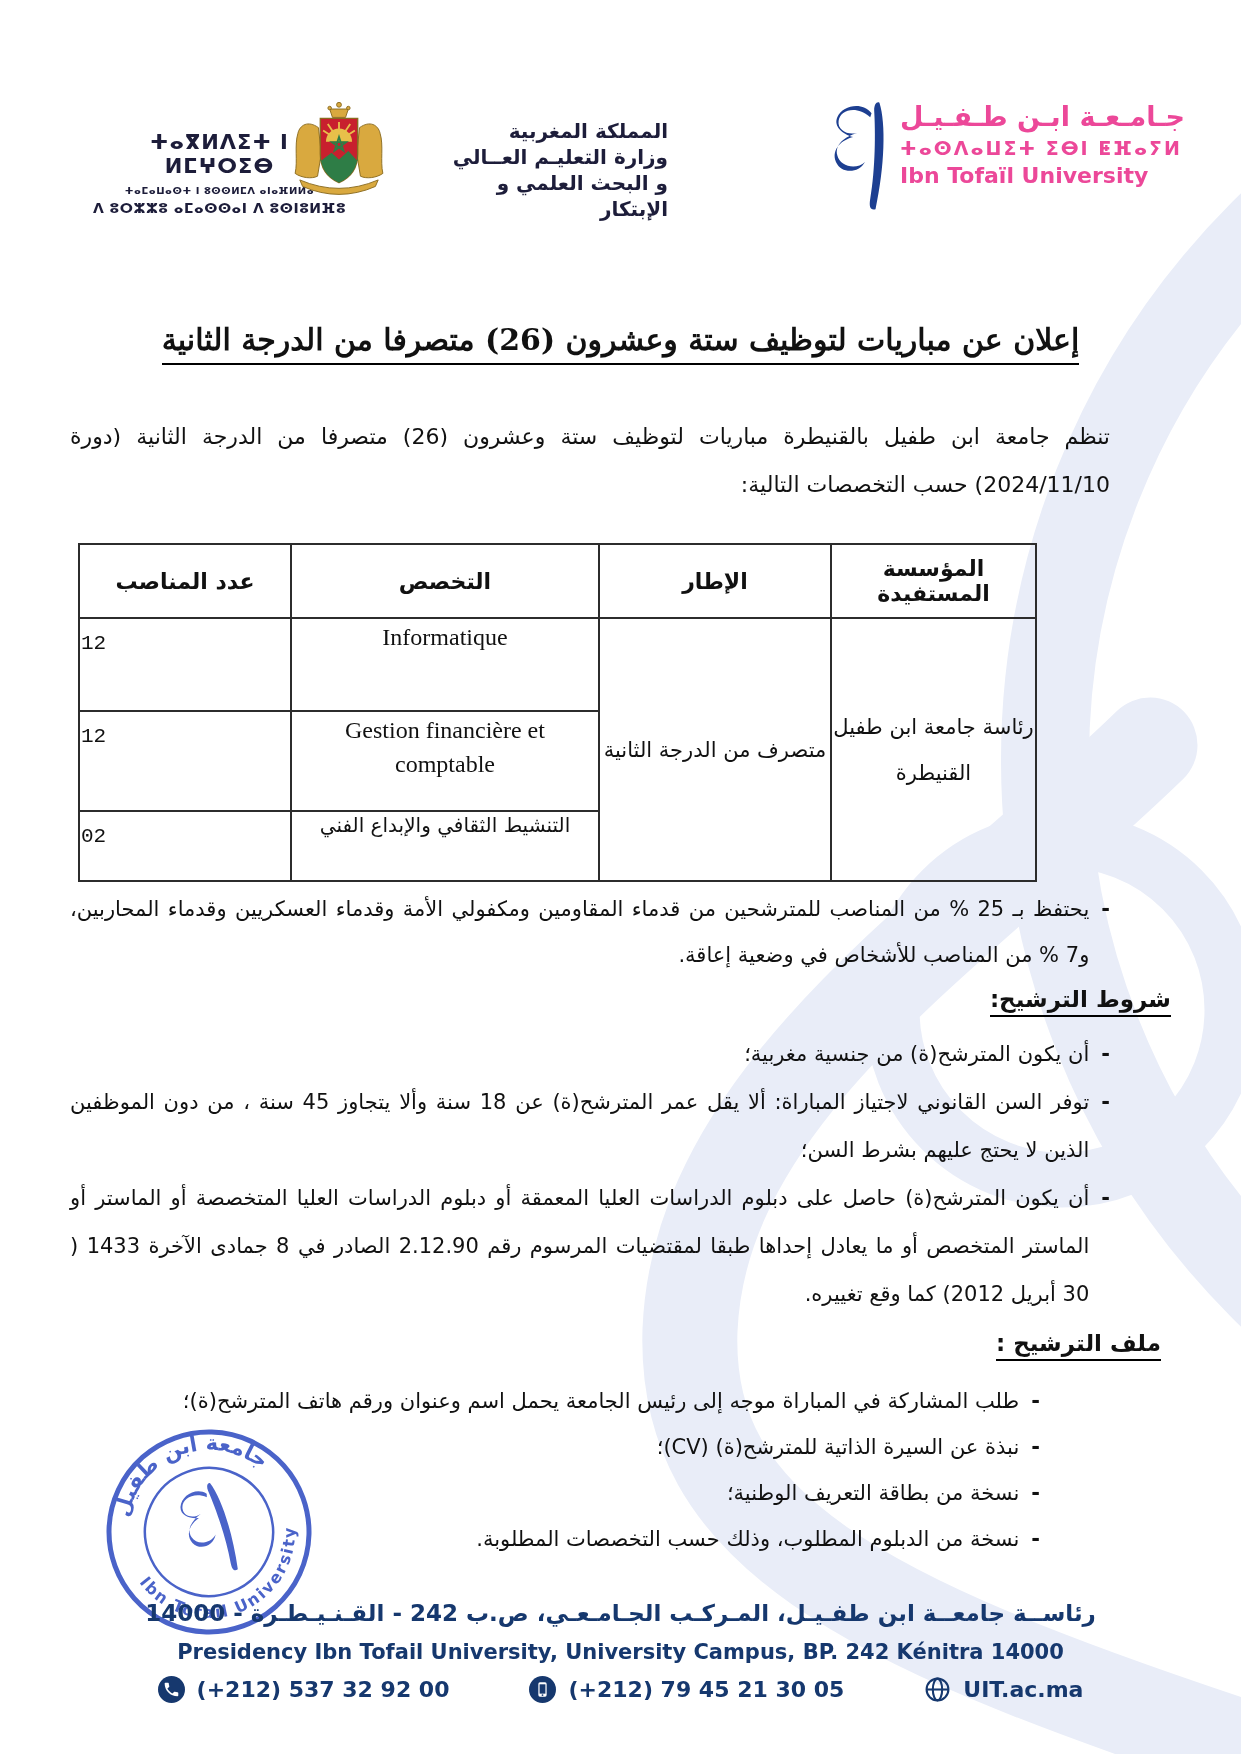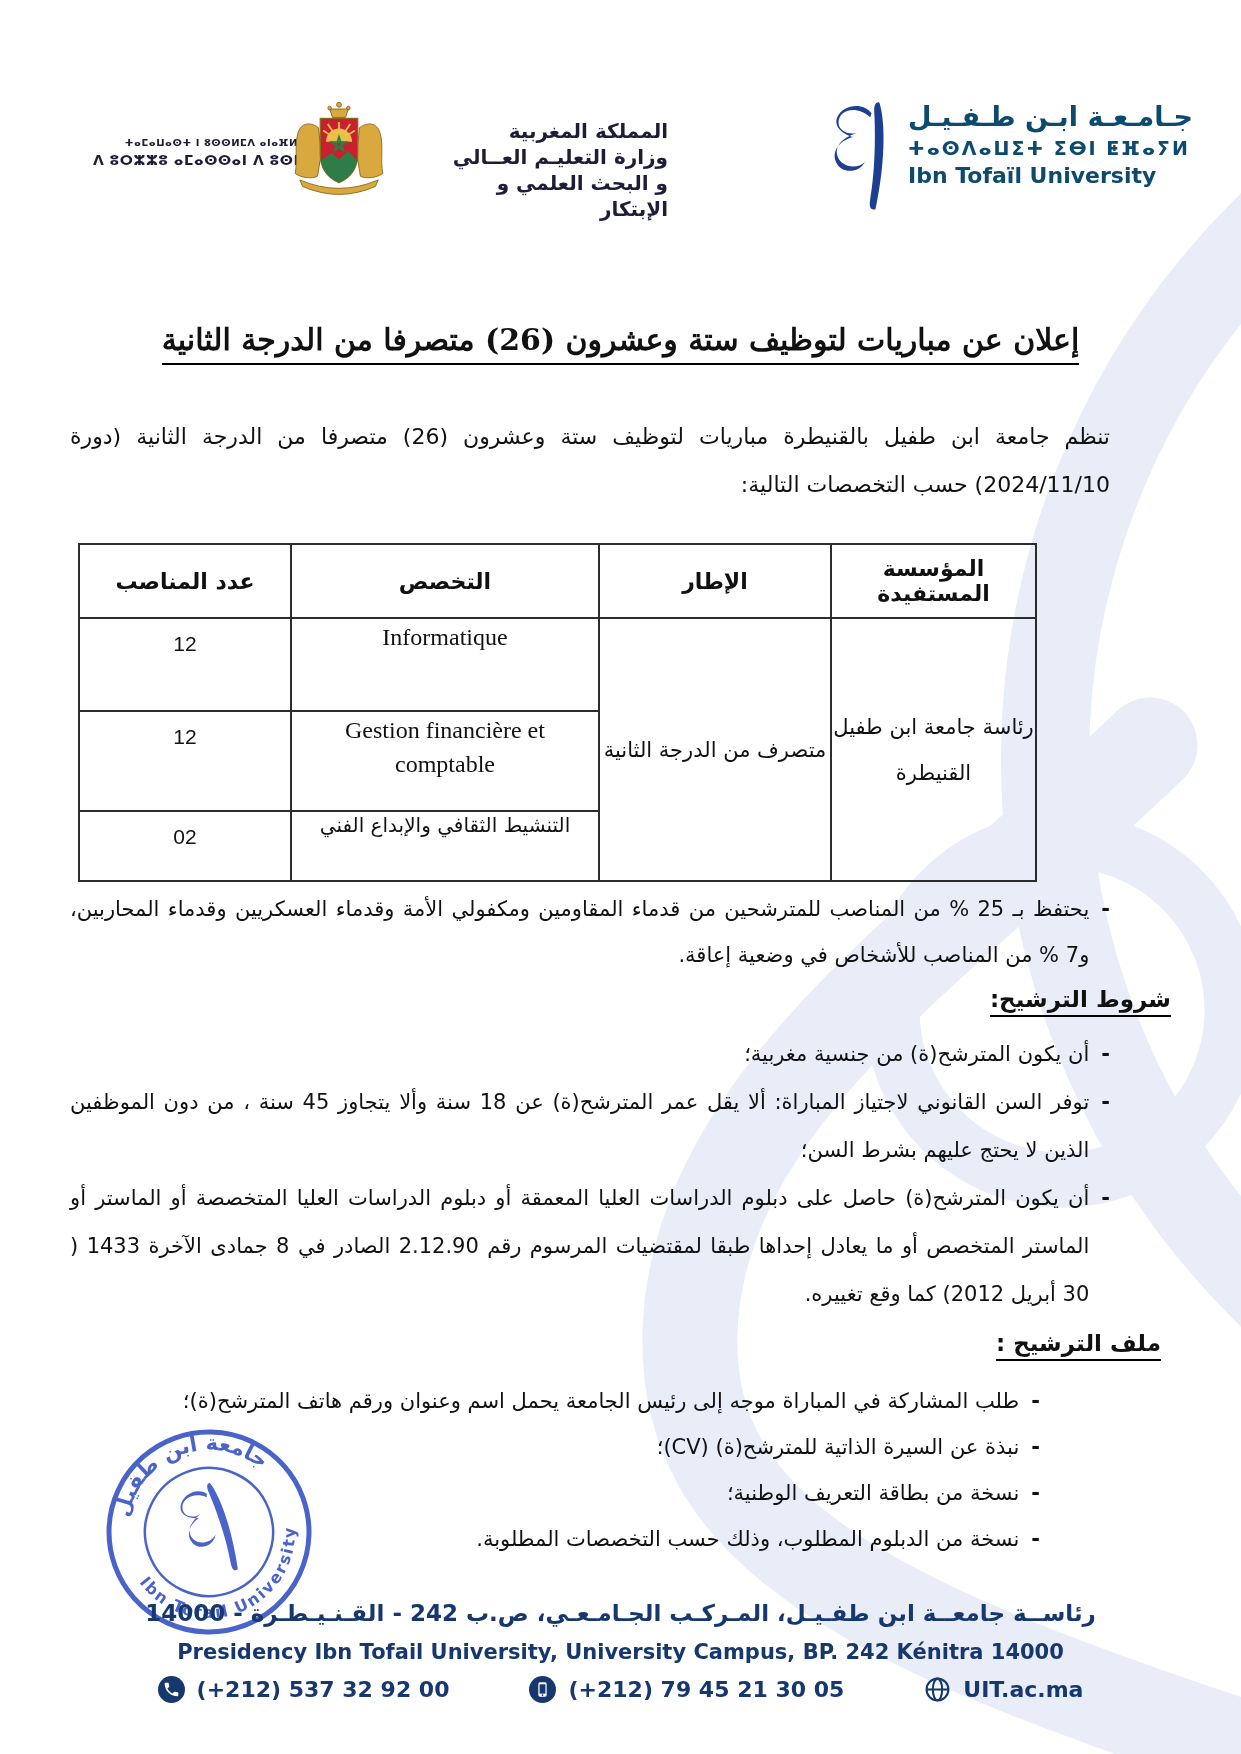--- a/index.html
+++ b/index.html
@@ -14,38 +14,38 @@
   
   .tifinagh-block{left:92px;top:130px;width:255px;text-align:center;color:#1d1d3a;font-weight:bold;}
   .tifinagh-block .t1{font-size:21px;letter-spacing:1px;}
   .tifinagh-block .t2{font-size:10px;margin-top:7px;letter-spacing:.5px;}
   .tifinagh-block .t3{font-size:14px;margin-top:4px;letter-spacing:.5px;}
   .coat{left:283px;top:94px;width:112px;height:114px;}
   .ministry-ar{left:448px;top:118px;width:220px;direction:rtl;text-align:right;
                color:#1d1d3a;font-weight:bold;font-size:20px;line-height:26px;}
   .uni-block{left:828px;top:100px;display:flex;align-items:flex-start;}
   .uni-mark{width:66px;height:112px;}
-  .uni-text{margin-left:14px;color:#0c4a6e;}
+  .uni-text{margin-left:6px;color:#ec4899;}
   .uni-ar{font-size:27px;font-weight:bold;direction:rtl;text-align:left;line-height:34px;}
   .uni-tif{font-size:19px;font-weight:bold;letter-spacing:2px;line-height:28px;}
   .uni-en{font-size:22px;font-weight:bold;line-height:28px;}
 
   
   .doc-title{left:0;top:322px;width:100%;text-align:center;direction:rtl;}
   .doc-title span{display:inline-block;font-family:"DejaVu Serif",serif;font-weight:bold;font-size:30px;
                   padding-bottom:6px;border-bottom:2.5px solid #000;}
   .intro{left:70px;top:413px;width:1040px;direction:rtl;text-align:justify;
          font-size:22px;line-height:48px;}
 
   
   table.positions{left:78px;top:543px;width:957px;position:absolute;border-collapse:collapse;
                   direction:rtl;table-layout:fixed;}
   table.positions th,table.positions td{border:2px solid #2c2c2c;}
   table.positions th{height:70px;font-size:22px;font-weight:bold;text-align:center;vertical-align:middle;}
-  td.count{font-family:Liberation Sans, sans-serif;font-size:21px;text-align:center;vertical-align:top;padding-top:13px;}
+  td.count{font-family:Liberation Mono, monospace;font-size:21px;text-align:left;vertical-align:top;padding-top:13px;}
   td.spec{text-align:center;vertical-align:top;}
   td.spec.latin{font-family:"Liberation Serif","DejaVu Serif",serif;font-size:24px;direction:ltr;line-height:34px;}
   td.spec.arabic{font-size:20px;direction:rtl;}
   td.cadre{font-size:21px;text-align:center;vertical-align:middle;line-height:46px;}
   td.inst{font-size:21px;text-align:center;vertical-align:middle;line-height:46px;}
   tr.r1{height:93px;} tr.r2{height:100px;} tr.r3{height:70px;}
 
   
   .bullet{display:flex;direction:rtl;gap:12px;font-size:21px;line-height:46px;}
   .bullet .marker{flex:0 0 auto;font-weight:bold;}
@@ -77,20 +77,21 @@
 
   <svg class="watermark" viewBox="0 0 1241 1754" xmlns="http://www.w3.org/2000/svg" aria-hidden="true">
     <circle cx="1790" cy="760" r="745" fill="none" stroke="#e9edf8" stroke-width="88"></circle>
     <circle cx="1062" cy="1010" r="170" fill="none" stroke="#e9edf8" stroke-width="55"></circle>
     <path d="M1150 745 C 960 930 700 1090 690 1330 C 683 1530 860 1620 1235 1745" fill="none" stroke="#e9edf8" stroke-width="95" stroke-linecap="round"></path>
   </svg>
 
   <div class="content">
 
     <div class="abs tifinagh-block">
+      <div class="t1">ⵜⴰⴳⵍⴷⵉⵜ ⵏ ⵍⵎⵖⵔⵉⴱ</div>
       <div class="t2">ⵜⴰⵎⴰⵡⴰⵙⵜ ⵏ ⵓⵙⵙⵍⵎⴷ ⴰⵏⴰⴼⵍⵍⴰ</div>
       <div class="t3">ⴷ ⵓⵔⵣⵣⵓ ⴰⵎⴰⵙⵙⴰⵏ ⴷ ⵓⵙⵏⵓⵍⴼⵓ</div>
     </div>
 
     <svg class="abs coat" viewBox="0 0 120 110" xmlns="http://www.w3.org/2000/svg">
       <path d="M18 86 Q60 104 102 86 L99 93 Q60 110 21 93 Z" fill="#d9a93f" stroke="#8a6a1f" stroke-width="1"></path>
       <g fill="#d9a93f" stroke="#8a6a1f" stroke-width="1">
         <path d="M50 10 L70 10 L67 19 L53 19 Z"></path>
         <circle cx="60" cy="5.5" r="2.6"></circle>
         <circle cx="50" cy="9" r="1.9"></circle>

